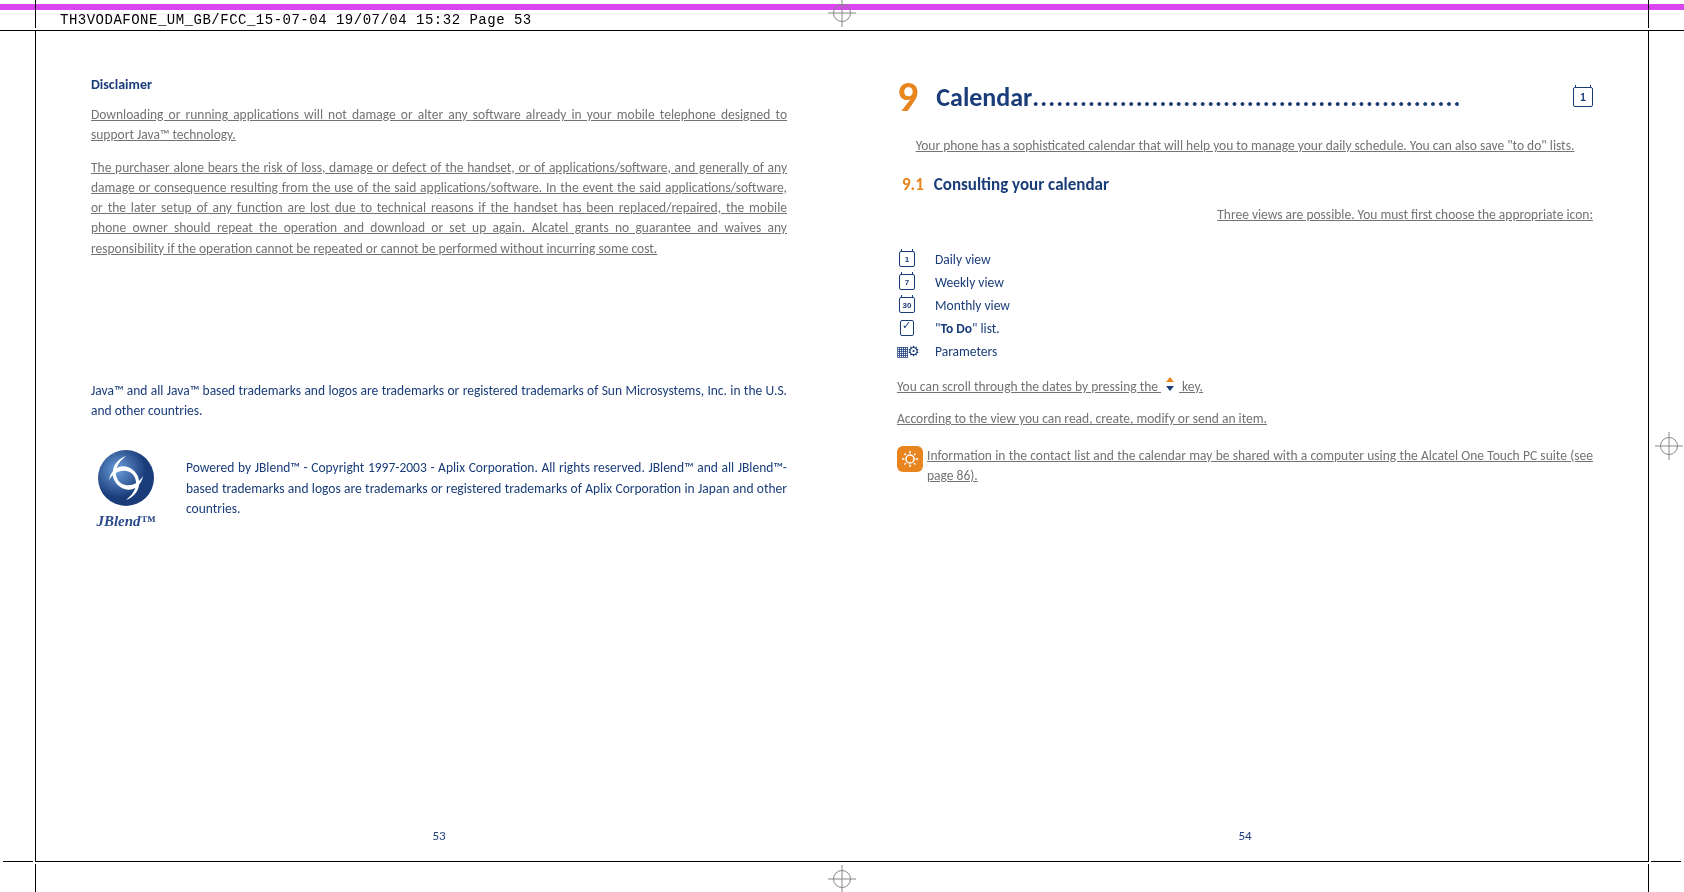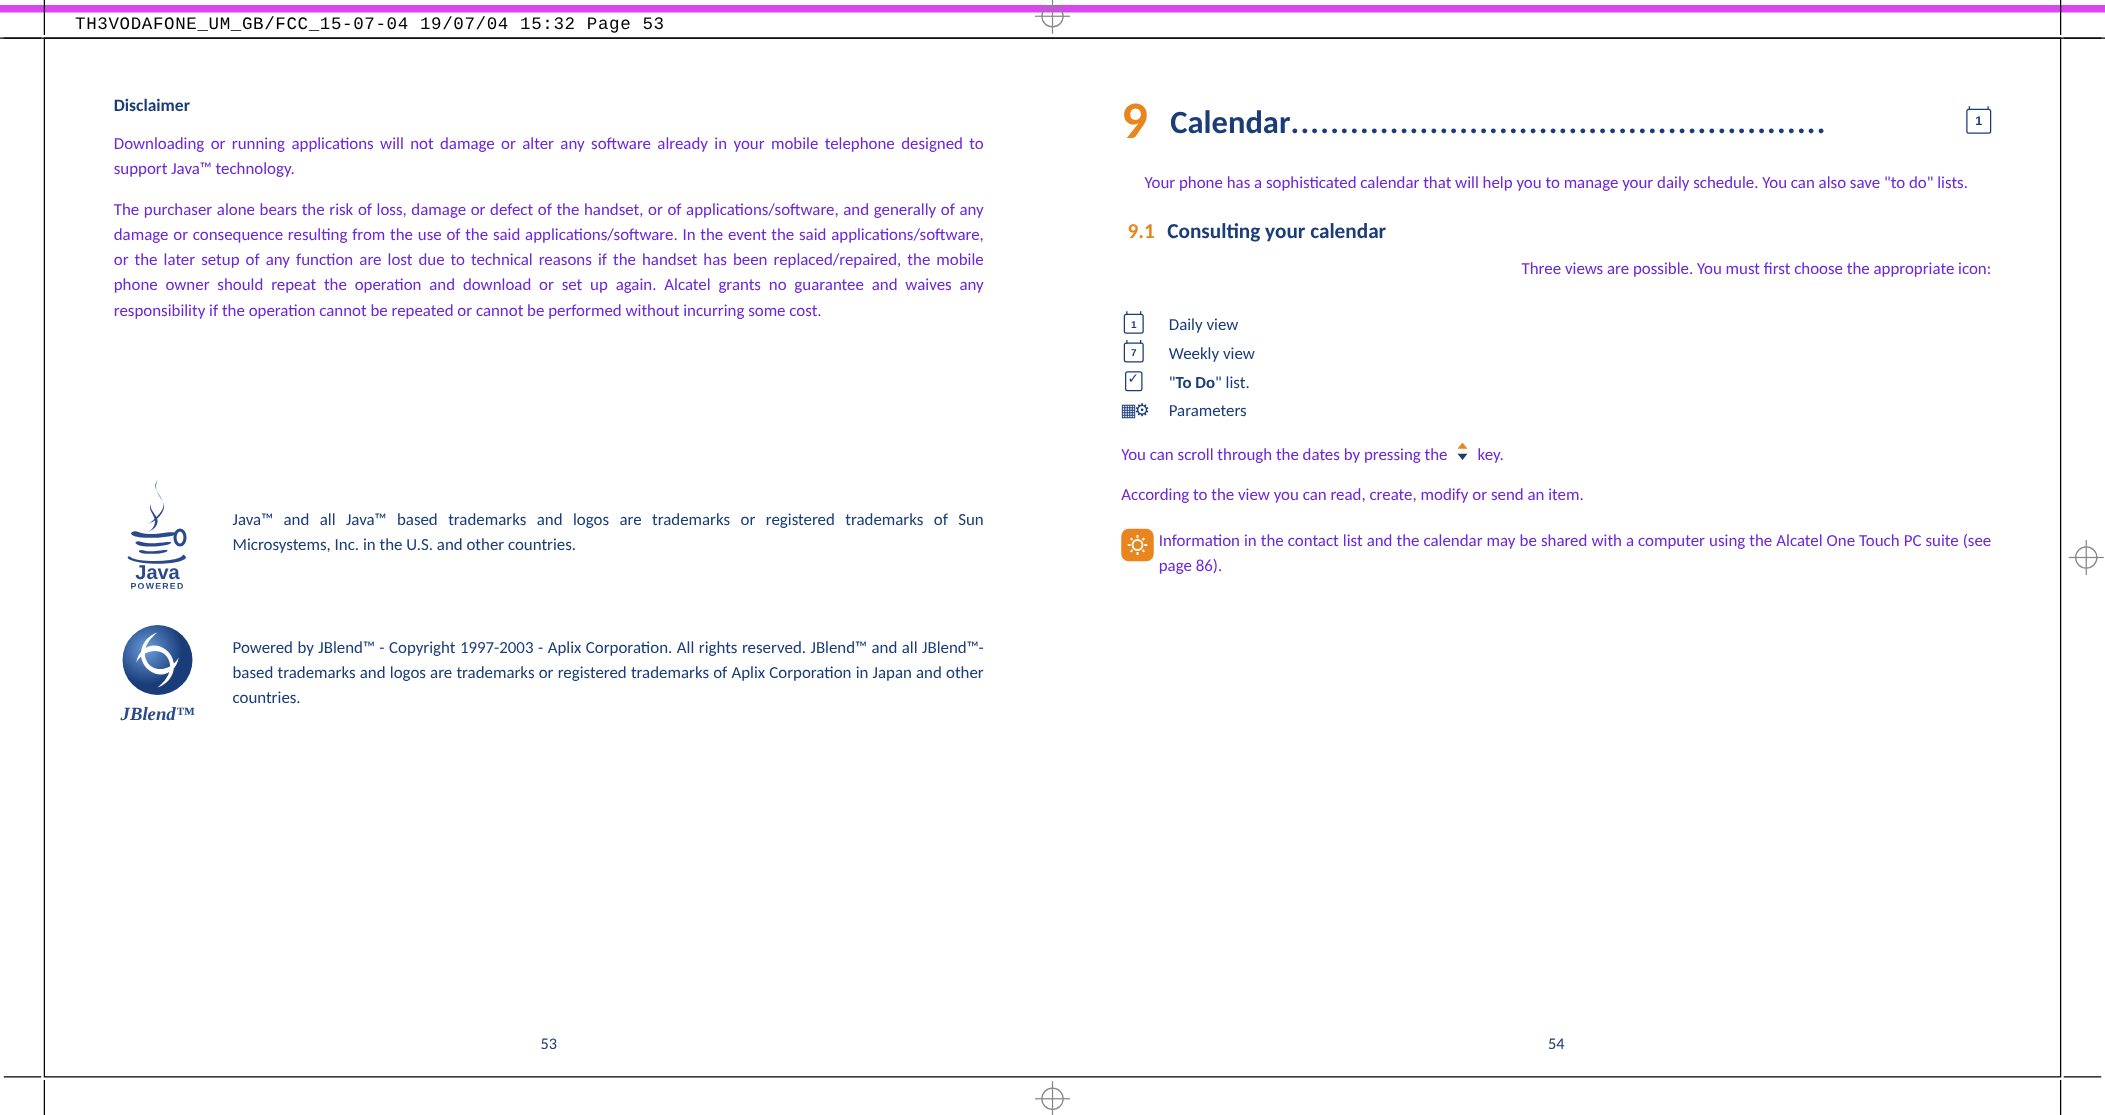--- a/index.html
+++ b/index.html
@@ -69,21 +69,22 @@
       font-weight: bold;
       font-size: 14px;
       margin-bottom: 12px;
       color: #1a3d7a;
     }
     .para {
       font-size: 13.5px;
       line-height: 1.5;
       margin-bottom: 12px;
       text-align: justify;
-      color: #6d28d9;
+      color: #737373;
+      text-decoration: underline;
     }
     .logo-block {
       display: flex;
       align-items: center;
       gap: 25px;
       margin-bottom: 25px;
     }
     .logo-icon {
       width: 70px;
       flex-shrink: 0;
@@ -245,33 +246,20 @@
 <div class="spread">
 
   <div class="page page-left">
     <div class="heading-disclaimer">Disclaimer</div>
     <p class="para">Downloading or running applications will not damage or alter any software already in your mobile telephone designed to support Java™ technology.</p>
     <p class="para">The purchaser alone bears the risk of loss, damage or defect of the handset, or of applications/software, and generally of any damage or consequence resulting from the use of the said applications/software. In the event the said applications/software, or the later setup of any function are lost due to technical reasons if the handset has been replaced/repaired, the mobile phone owner should repeat the operation and download or set up again. Alcatel grants no guarantee and waives any responsibility if the operation cannot be repeated or cannot be performed without incurring some cost.</p>
 
     <div style="height:110px;"></div>
 
     <div class="logo-block">
-      <div class="logo-icon java-logo">
-        <svg viewBox="0 0 70 90" width="70" height="90">
-          <path d="M35 3 C 28 12 45 18 38 28 C 34 34 28 38 28 38 C 28 38 38 34 40 26 C 42 18 30 14 35 3 Z" fill="#2b4a8a"></path>
-          <path d="M30 22 C 26 28 36 32 32 40 C 30 44 26 45 26 45 C 26 45 34 43 35 37 C 36 31 28 28 30 22 Z" fill="#2b4a8a"></path>
-          <path d="M18 44 C 12 44 12 48 22 49 C 35 50 50 48 50 46 C 50 44 42 45 35 46 C 26 47 20 45 18 44 Z" fill="#2b4a8a"></path>
-          <path d="M20 52 C 16 52 16 55 24 56 C 34 57 46 55 46 53 C 46 52 40 53 33 53.5 C 26 54 22 52.5 20 52 Z" fill="#2b4a8a"></path>
-          <path d="M22 59 C 19 59 19 61.5 26 62 C 34 62.5 43 61 43 59.5 C 43 58.5 38 59.5 32 60 C 26 60.3 24 59.3 22 59 Z" fill="#2b4a8a"></path>
-          <path d="M12 64 C 8 66 18 70 35 70 C 52 70 62 66 56 63 C 54 62 58 65 45 67 C 32 69 16 67 14 65 C 13.3 64.3 12 64 12 64 Z" fill="#2b4a8a"></path>
-          <ellipse cx="53" cy="49" rx="4" ry="6" fill="none" stroke="#2b4a8a" stroke-width="2.5"></ellipse>
-          <text x="35" y="82" text-anchor="middle" font-family="Arial" font-size="16" font-weight="bold" fill="#2b4a8a">Java</text>
-          <text x="35" y="90" text-anchor="middle" font-family="Arial" font-size="7" font-weight="bold" fill="#2b4a8a" letter-spacing="1">POWERED</text>
-        </svg>
-      </div>
       <div class="logo-text">Java™ and all Java™ based trademarks and logos are trademarks or registered trademarks of Sun Microsystems, Inc. in the U.S. and other countries.</div>
     </div>
 
     <div class="logo-block">
       <div class="logo-icon jblend-logo">
         <svg viewBox="0 0 70 85" width="70" height="85">
           <defs>
             <radialGradient id="jg" cx="0.35" cy="0.35">
               <stop offset="0%" stop-color="#6b9edb"></stop>
               <stop offset="100%" stop-color="#1a3d7a"></stop>
@@ -314,20 +302,26 @@
         <span>Daily view</span>
       </li>
       <li>
         <span class="view-icon">
             <span class="cal-box">7</span>
           </span>
         <span>Weekly view</span>
       </li>
       <li>
         <span class="view-icon">
+            <span class="cal-box">30</span>
+          </span>
+        <span>Monthly view</span>
+      </li>
+      <li>
+        <span class="view-icon">
             <span class="check-box"></span>
           </span>
         <span><span>"</span><span class="bold">To Do</span><span>" list.</span></span>
       </li>
       <li>
         <span class="view-icon param-icon">▦⚙</span>
         <span>Parameters</span>
       </li>
     </ul>
 

